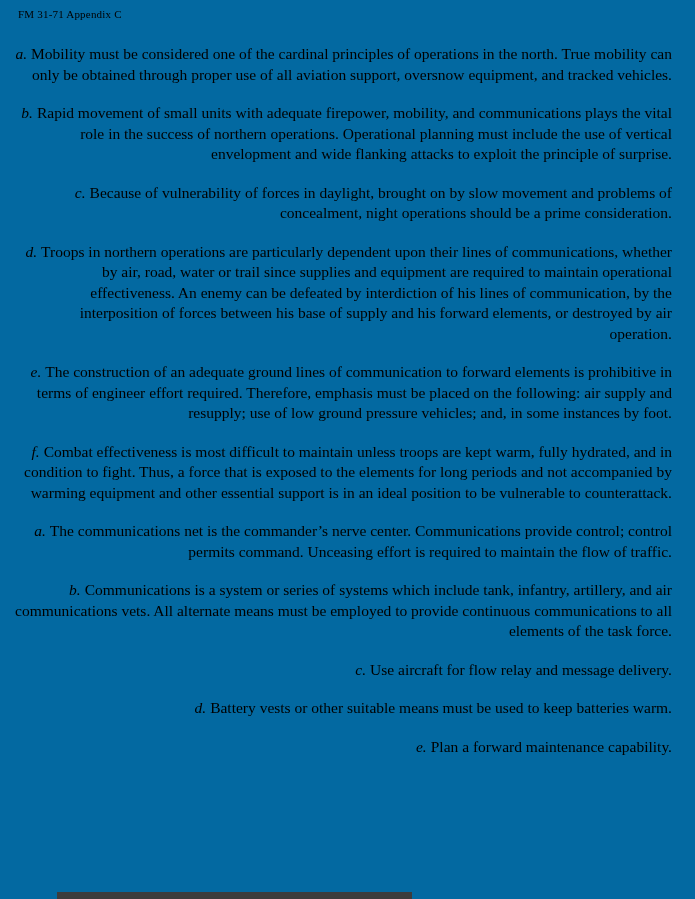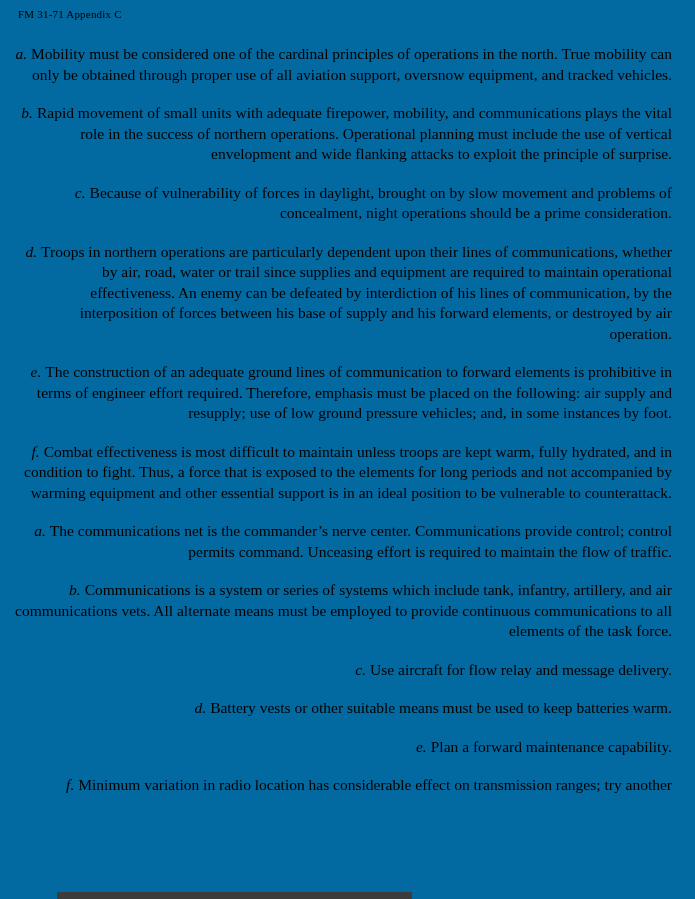--- a/index.html
+++ b/index.html
@@ -113,22 +113,19 @@
     </p>
 
     <p class="para">
       <span class="para-label">d.</span><span>Battery vests or other suitable means must be used to keep batteries warm.</span>
     </p>
 
     <p class="para">
       <span class="para-label">e.</span><span>Plan a forward maintenance capability.</span>
     </p>
 
-    <p class="para">
-      <span class="para-label">f.</span><span>Minimum variation in radio location has considerable effect on transmission ranges; try another</span>
-    </p>
 
   </div>
 
 
   <div class="bottom-strip"></div>
 
 </div>
 
 </body></html>

